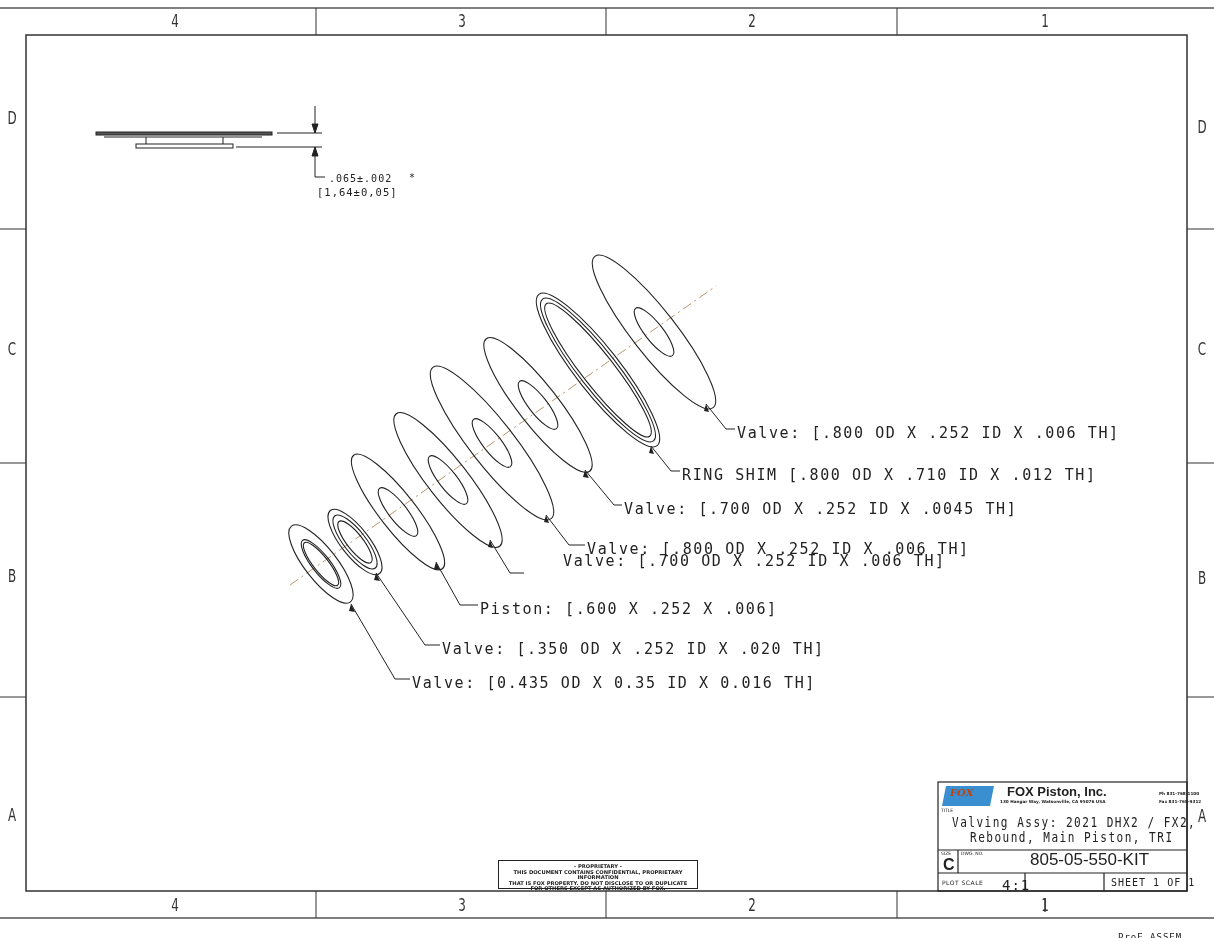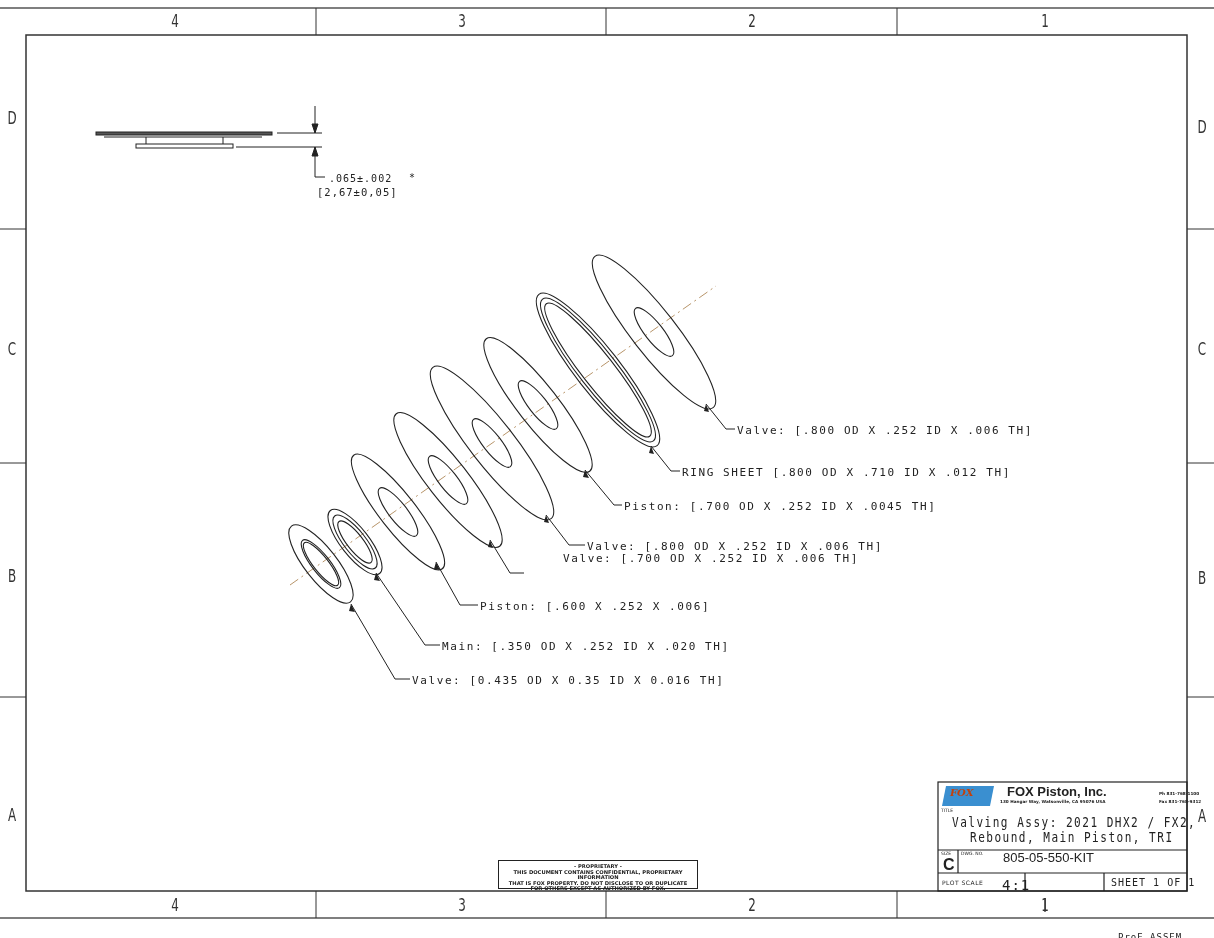--- a/index.html
+++ b/index.html
@@ -1,18 +1,18 @@
 <!DOCTYPE html>
 <html><head>
 <meta charset="utf-8">
 <style>
   html,body{margin:0;padding:0;background:#fff;}
   body{width:1214px;height:938px;position:relative;overflow:hidden;font-family:"DejaVu Sans Mono","Liberation Mono",monospace;color:#222;}
   .zone-label{position:absolute;font-family:"DejaVu Sans","Liberation Sans",sans-serif;font-size:17px;color:#333;transform:scaleX(0.7);transform-origin:center;text-align:center;}
-  .callout{position:absolute;font-size:11px;letter-spacing:1.6px;white-space:nowrap;color:#222;}
+  .callout{position:absolute;font-size:15px;letter-spacing:1.6px;white-space:nowrap;color:#222;}
   svg{position:absolute;left:0;top:0;}
   .tb-text{position:absolute;white-space:nowrap;}
   .prop{position:absolute;left:498px;top:860px;width:200px;height:29px;border:1px solid #222;font-size:5.2px;line-height:5.6px;text-align:center;font-family:"DejaVu Sans","Liberation Sans",sans-serif;font-weight:bold;padding-top:3px;box-sizing:border-box;}
 </style>
 </head>
 <body>
 
 <svg width="1214" height="938" viewBox="0 0 1214 938">
 
   <line x1="0" y1="8" x2="1214" y2="8" stroke="#555" stroke-width="1.5"></line>
@@ -152,46 +152,46 @@
 <div class="zone-label" style="left:0px;top:566px;width:24px;">B</div>
 <div class="zone-label" style="left:0px;top:805px;width:24px;">A</div>
 
 <div class="zone-label" style="left:1190px;top:117px;width:24px;">D</div>
 <div class="zone-label" style="left:1190px;top:339px;width:24px;">C</div>
 <div class="zone-label" style="left:1190px;top:568px;width:24px;">B</div>
 <div class="zone-label" style="left:1190px;top:806px;width:24px;">A</div>
 
 <div class="callout" style="left:329px;top:173px;font-size:10px;letter-spacing:1px;">.065±.002</div>
 <div class="callout" style="left:409px;top:172px;font-size:10px;">*</div>
-<div class="callout" style="left:317px;top:186px;font-size:10.5px;letter-spacing:1px;">[2,67±0,05]</div>
+<div class="callout" style="left:317px;top:186px;font-size:10.5px;letter-spacing:1px;">[1,64±0,05]</div>
 
 <div class="callout" style="left:737px;top:424px;">Valve: [.800 OD X .252 ID X .006 TH]</div>
-<div class="callout" style="left:682px;top:466px;">RING SHEET [.800 OD X .710 ID X .012 TH]</div>
-<div class="callout" style="left:624px;top:500px;">Piston: [.700 OD X .252 ID X .0045 TH]</div>
+<div class="callout" style="left:682px;top:466px;">RING SHIM [.800 OD X .710 ID X .012 TH]</div>
+<div class="callout" style="left:624px;top:500px;">Valve: [.700 OD X .252 ID X .0045 TH]</div>
 <div class="callout" style="left:587px;top:540px;">Valve: [.800 OD X .252 ID X .006 TH]</div>
 <div class="callout" style="left:526px;top:552px;margin-left:37px;">Valve: [.700 OD X .252 ID X .006 TH]</div>
 <div class="callout" style="left:480px;top:600px;">Piston: [.600 X .252 X .006]</div>
-<div class="callout" style="left:442px;top:640px;">Main: [.350 OD X .252 ID X .020 TH]</div>
+<div class="callout" style="left:442px;top:640px;">Valve: [.350 OD X .252 ID X .020 TH]</div>
 <div class="callout" style="left:412px;top:674px;">Valve: [0.435 OD X 0.35 ID X 0.016 TH]</div>
 
 <div class="prop">
   <div>- PROPRIETARY -</div>
   <div>THIS DOCUMENT CONTAINS CONFIDENTIAL, PROPRIETARY INFORMATION</div>
   <div>THAT IS FOX PROPERTY.  DO NOT DISCLOSE TO OR DUPLICATE</div>
   <div>FOR OTHERS EXCEPT AS AUTHORIZED BY FOX.</div>
 </div>
 
 <div class="tb-text" style="left:950px;top:787px;font-family:'DejaVu Serif',serif;font-style:italic;font-weight:bold;font-size:10px;color:#c2410c;">FOX</div>
 <div class="tb-text" style="left:1007px;top:784px;font-family:'Liberation Sans',sans-serif;font-weight:bold;font-size:13px;">FOX Piston, Inc.</div>
 <div class="tb-text" style="left:1000px;top:799px;font-family:'DejaVu Sans',sans-serif;font-size:4.2px;font-weight:bold;">130 Hangar Way, Watsonville, CA 95076 USA</div>
 <div class="tb-text" style="left:1159px;top:791px;font-family:'DejaVu Sans',sans-serif;font-size:4.2px;font-weight:bold;">Ph 831-768-1100</div>
 <div class="tb-text" style="left:1159px;top:799px;font-family:'DejaVu Sans',sans-serif;font-size:4.2px;font-weight:bold;">Fax 831-768-9312</div>
 <div class="tb-text" style="left:941px;top:808px;font-family:'DejaVu Sans',sans-serif;font-size:4.5px;">TITLE</div>
 <div class="tb-text" style="left:952px;top:814px;font-size:13.5px;letter-spacing:1.8px;font-family:'DejaVu Sans Mono',monospace;transform:scaleX(0.82);transform-origin:left;">Valving Assy: 2021 DHX2 / FX2,</div>
 <div class="tb-text" style="left:970px;top:829px;font-size:13.5px;letter-spacing:1.8px;font-family:'DejaVu Sans Mono',monospace;transform:scaleX(0.82);transform-origin:left;">Rebound, Main Piston, TRI</div>
 <div class="tb-text" style="left:941px;top:851px;font-family:'DejaVu Sans',sans-serif;font-size:4.5px;">SIZE</div>
 <div class="tb-text" style="left:943px;top:856px;font-family:'Liberation Sans',sans-serif;font-weight:bold;font-size:16px;">C</div>
 <div class="tb-text" style="left:961px;top:851px;font-family:'DejaVu Sans',sans-serif;font-size:4.5px;">DWG. NO.</div>
-<div class="tb-text" style="left:1003px;top:850px;font-family:'Liberation Sans',sans-serif;font-size:13px;">805-05-550-KIT</div>
+<div class="tb-text" style="left:1030px;top:850px;font-family:'Liberation Sans',sans-serif;font-size:17px;">805-05-550-KIT</div>
 <div class="tb-text" style="left:942px;top:879px;font-family:'DejaVu Sans',sans-serif;font-size:6px;letter-spacing:0.5px;">PLOT SCALE</div>
 <div class="tb-text" style="left:1002px;top:877px;font-size:14px;letter-spacing:1px;">4:1</div>
 <div class="tb-text" style="left:1111px;top:877px;font-size:10px;letter-spacing:1px;">SHEET 1 OF 1</div>
 <div class="tb-text" style="left:1118px;top:900px;font-size:9px;letter-spacing:1px;margin-top:32px;">ProE ASSEM</div>
 
 </body></html>

